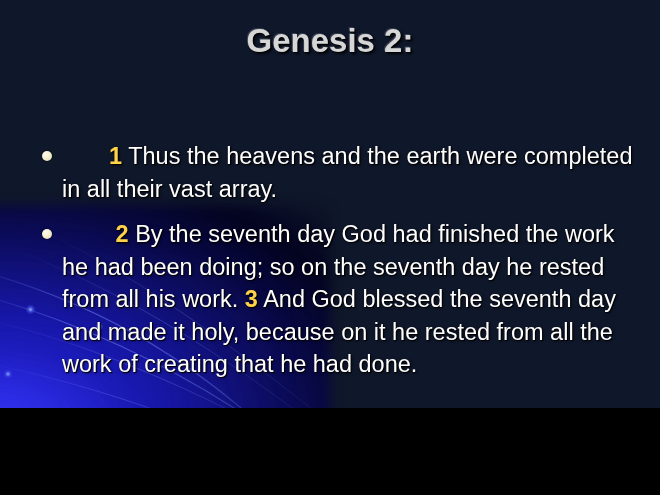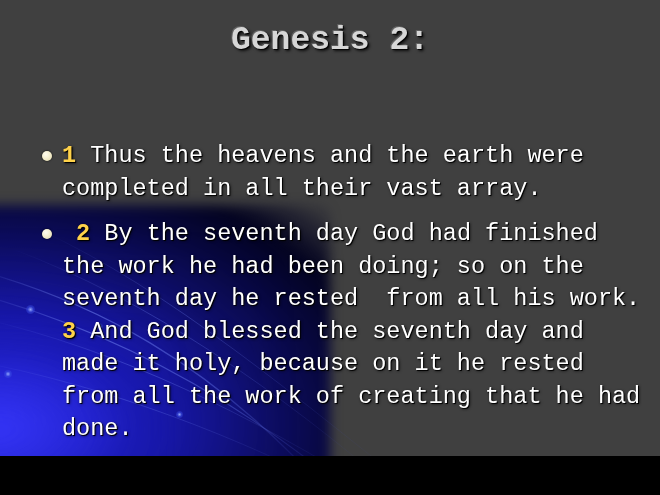--- a/index.html
+++ b/index.html
@@ -3,24 +3,24 @@
 <meta charset="utf-8">
 <style>
   html, body {
     margin: 0;
     padding: 0;
     background: #000;
   }
   #slide {
     position: relative;
     width: 660px;
-    height: 456px;
-    background: #404040;
+    height: 408px;
+    background: #0f172a;
     overflow: hidden;
-    font-family: Liberation Mono, monospace;
+    font-family: Liberation Sans, sans-serif;
     -webkit-font-smoothing: antialiased;
   }
 
   
   .bg-layer {
     position: absolute;
     inset: 0;
     pointer-events: none;
   }
   .glow-main {
@@ -122,20 +122,21 @@
     box-shadow: 0 0 2px rgba(0,0,0,0.9);
   }
   .bullet-text {
     font-size: 23.5px;
     line-height: 32.5px;
     color: #ffffff;
     text-shadow:
        1px 1px 0 rgba(0,0,0,0.9),
        1px 1px 3px rgba(0,0,0,0.85);
     white-space: pre-wrap;
+    margin-left: 47px;
   }
   .vnum {
     color: #ffd24a;
     font-weight: bold;
     text-shadow:
        1px 1px 0 rgba(0,0,0,0.95),
        1px 1px 3px rgba(0,0,0,0.9);
   }
 </style>
 </head>

